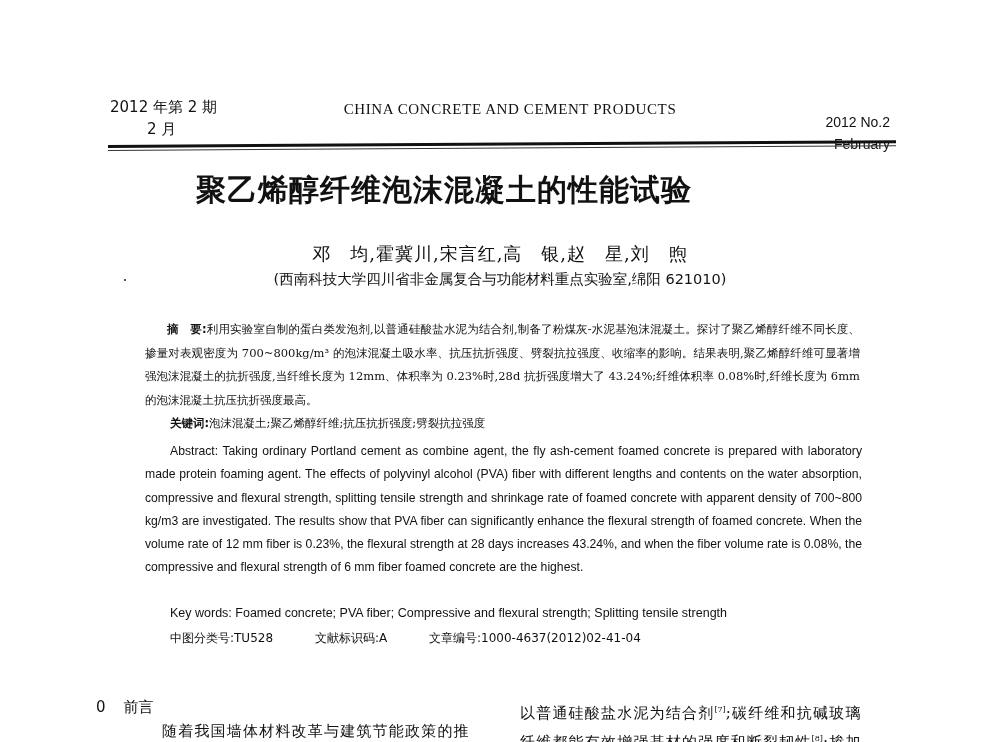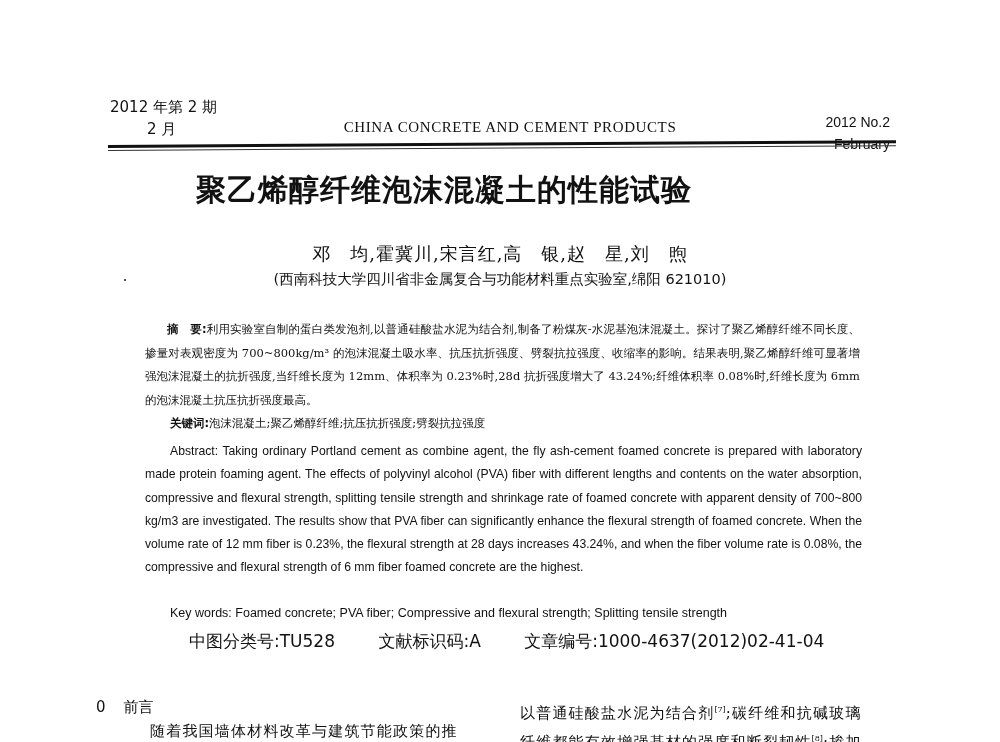--- a/index.html
+++ b/index.html
@@ -5,39 +5,39 @@
   html, body { margin: 0; padding: 0; background: #ffffff; }
   body {
     width: 1000px; height: 742px; overflow: hidden; position: relative;
     font-family: "DejaVu Sans", "Liberation Sans", sans-serif; color: #111;
   }
   .abs { position: absolute; }
   .hdr-left { left: 110px; top: 96px; font-size: 15px; line-height: 22px; font-family: "DejaVu Sans", sans-serif; }
   .hdr-left .line2 { padding-left: 37px; }
   .hdr-center { left: 300px; width: 420px; top: 96px; text-align: center; }
   .hdr-center .cn { font-family: "DejaVu Serif", serif; font-size: 15px; letter-spacing: 6px; line-height: 20px; }
-  .hdr-center .en { font-family: "Liberation Serif", serif; font-size: 15px; letter-spacing: 0.6px; line-height: 22px; margin-top: 20px; }
+  .hdr-center .en { font-family: "Liberation Serif", serif; font-size: 15px; letter-spacing: 0.6px; line-height: 22px; margin-top: 2px; }
   .hdr-right { right: 110px; top: 111px; text-align: right; font-family: "Liberation Sans", sans-serif; font-size: 14px; line-height: 22px; }
   .rule1 { left: 108px; width: 788px; top: 145px; height: 3px; background: #111; transform: rotate(-0.35deg); transform-origin: left; }
   .rule2 { left: 108px; width: 788px; top: 150px; height: 1px; background: #333; transform: rotate(-0.35deg); transform-origin: left; }
   .title { left: 0; width: 888px; top: 170px; text-align: center; font-size: 30px; font-weight: bold; letter-spacing: 1px; font-family: "DejaVu Sans", sans-serif; }
   .authors { left: 0; width: 1000px; top: 242px; text-align: center; font-family: "DejaVu Serif", serif; font-size: 18px; letter-spacing: 1px; }
   .affil { left: 0; width: 1000px; top: 270px; text-align: center; font-size: 14.5px; font-family: "DejaVu Sans", sans-serif; }
   .abstract-cn { left: 145px; width: 715px; top: 318px; font-family: "DejaVu Serif", serif; font-size: 11.5px; line-height: 23.5px; text-align: justify; }
   .abstract-cn .label { font-weight: bold; font-family: "DejaVu Sans", sans-serif; padding-left: 22px; }
   .kw-cn { left: 170px; top: 416px; font-family: "DejaVu Serif", serif; font-size: 11.5px; }
   .kw-cn .label { font-weight: bold; font-family: "DejaVu Sans", sans-serif; }
   .abstract-en { left: 145px; width: 717px; top: 440px; font-family: "Liberation Sans", sans-serif; font-size: 12.2px; line-height: 23.3px; text-align: justify; }
   .abstract-en .label { padding-left: 25px; }
   .kw-en { left: 170px; top: 606px; font-family: "Liberation Sans", sans-serif; font-size: 12.5px; }
-  .meta { left: 170px; top: 630px; font-size: 17px; font-family: "DejaVu Sans", sans-serif; margin-left: 19px; }
+  .meta { left: 170px; top: 630px; font-size: 12px; font-family: "DejaVu Sans", sans-serif; }
   .meta span.item { margin-right: 38px; }
   .sec { left: 96px; top: 698px; font-size: 15px; font-family: "DejaVu Sans", sans-serif; }
   .sec .num { margin-right: 18px; }
-  .body-left { left: 150px; top: 722px; font-size: 15px; font-family: "DejaVu Serif", serif; letter-spacing: 1.2px; }
+  .body-left { left: 162px; top: 722px; font-size: 15px; font-family: "DejaVu Serif", serif; letter-spacing: 1.2px; }
   .body-right { left: 520px; top: 697px; font-size: 15px; font-family: "DejaVu Serif", serif; line-height: 25px; letter-spacing: 1.2px; }
   sup.ref { font-size: 8px; vertical-align: 6px; letter-spacing: 0; }
   .dot { left: 124px; top: 279px; width: 2px; height: 2px; background: #555; }
 </style>
 </head>
 <body>
 
 <div class="abs hdr-left">
   <div>2012 年第 2 期</div>
   <div class="line2">2 月</div>

